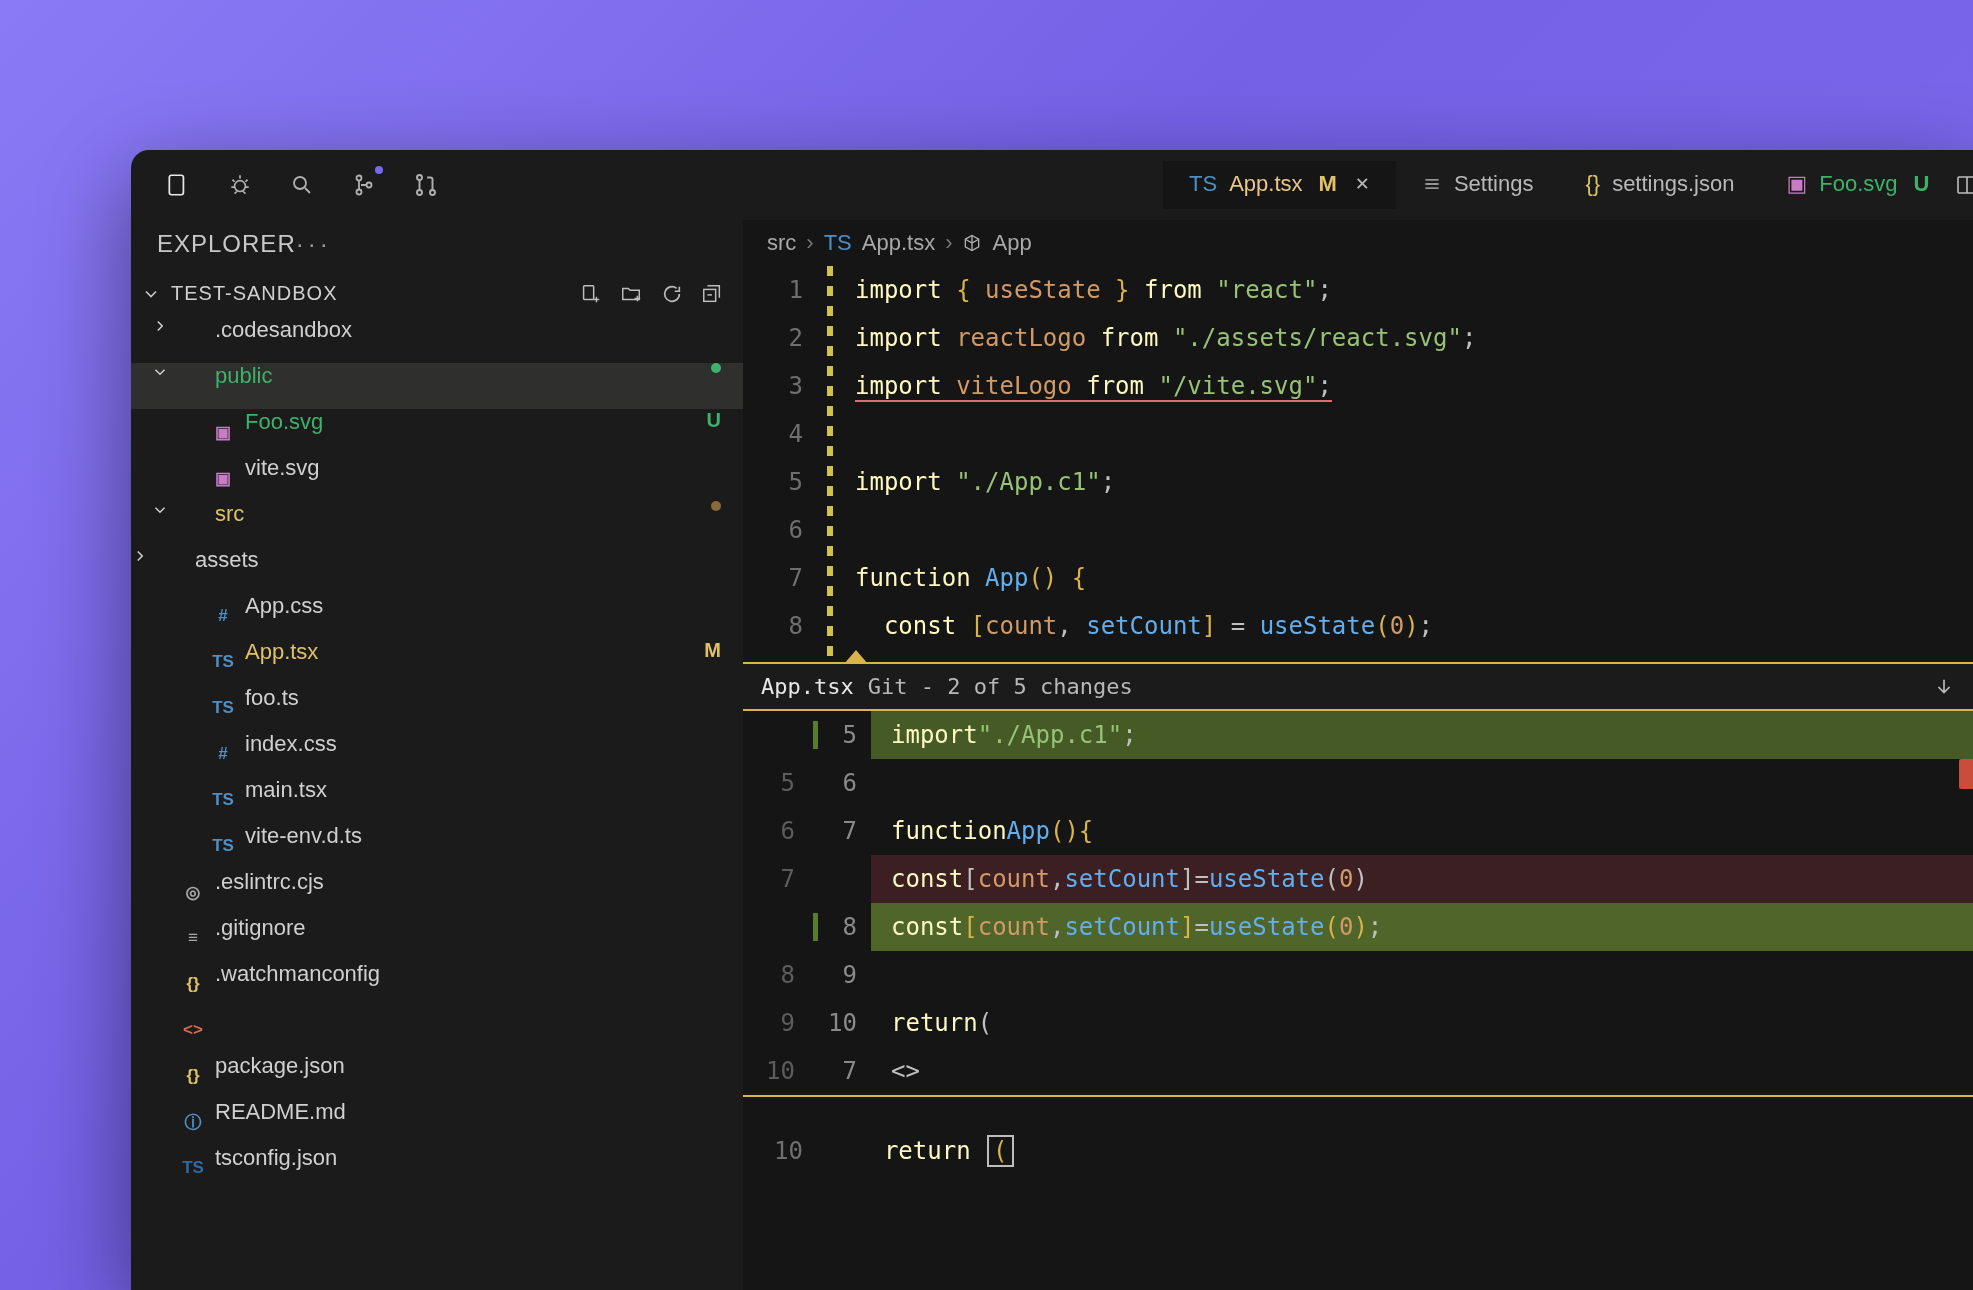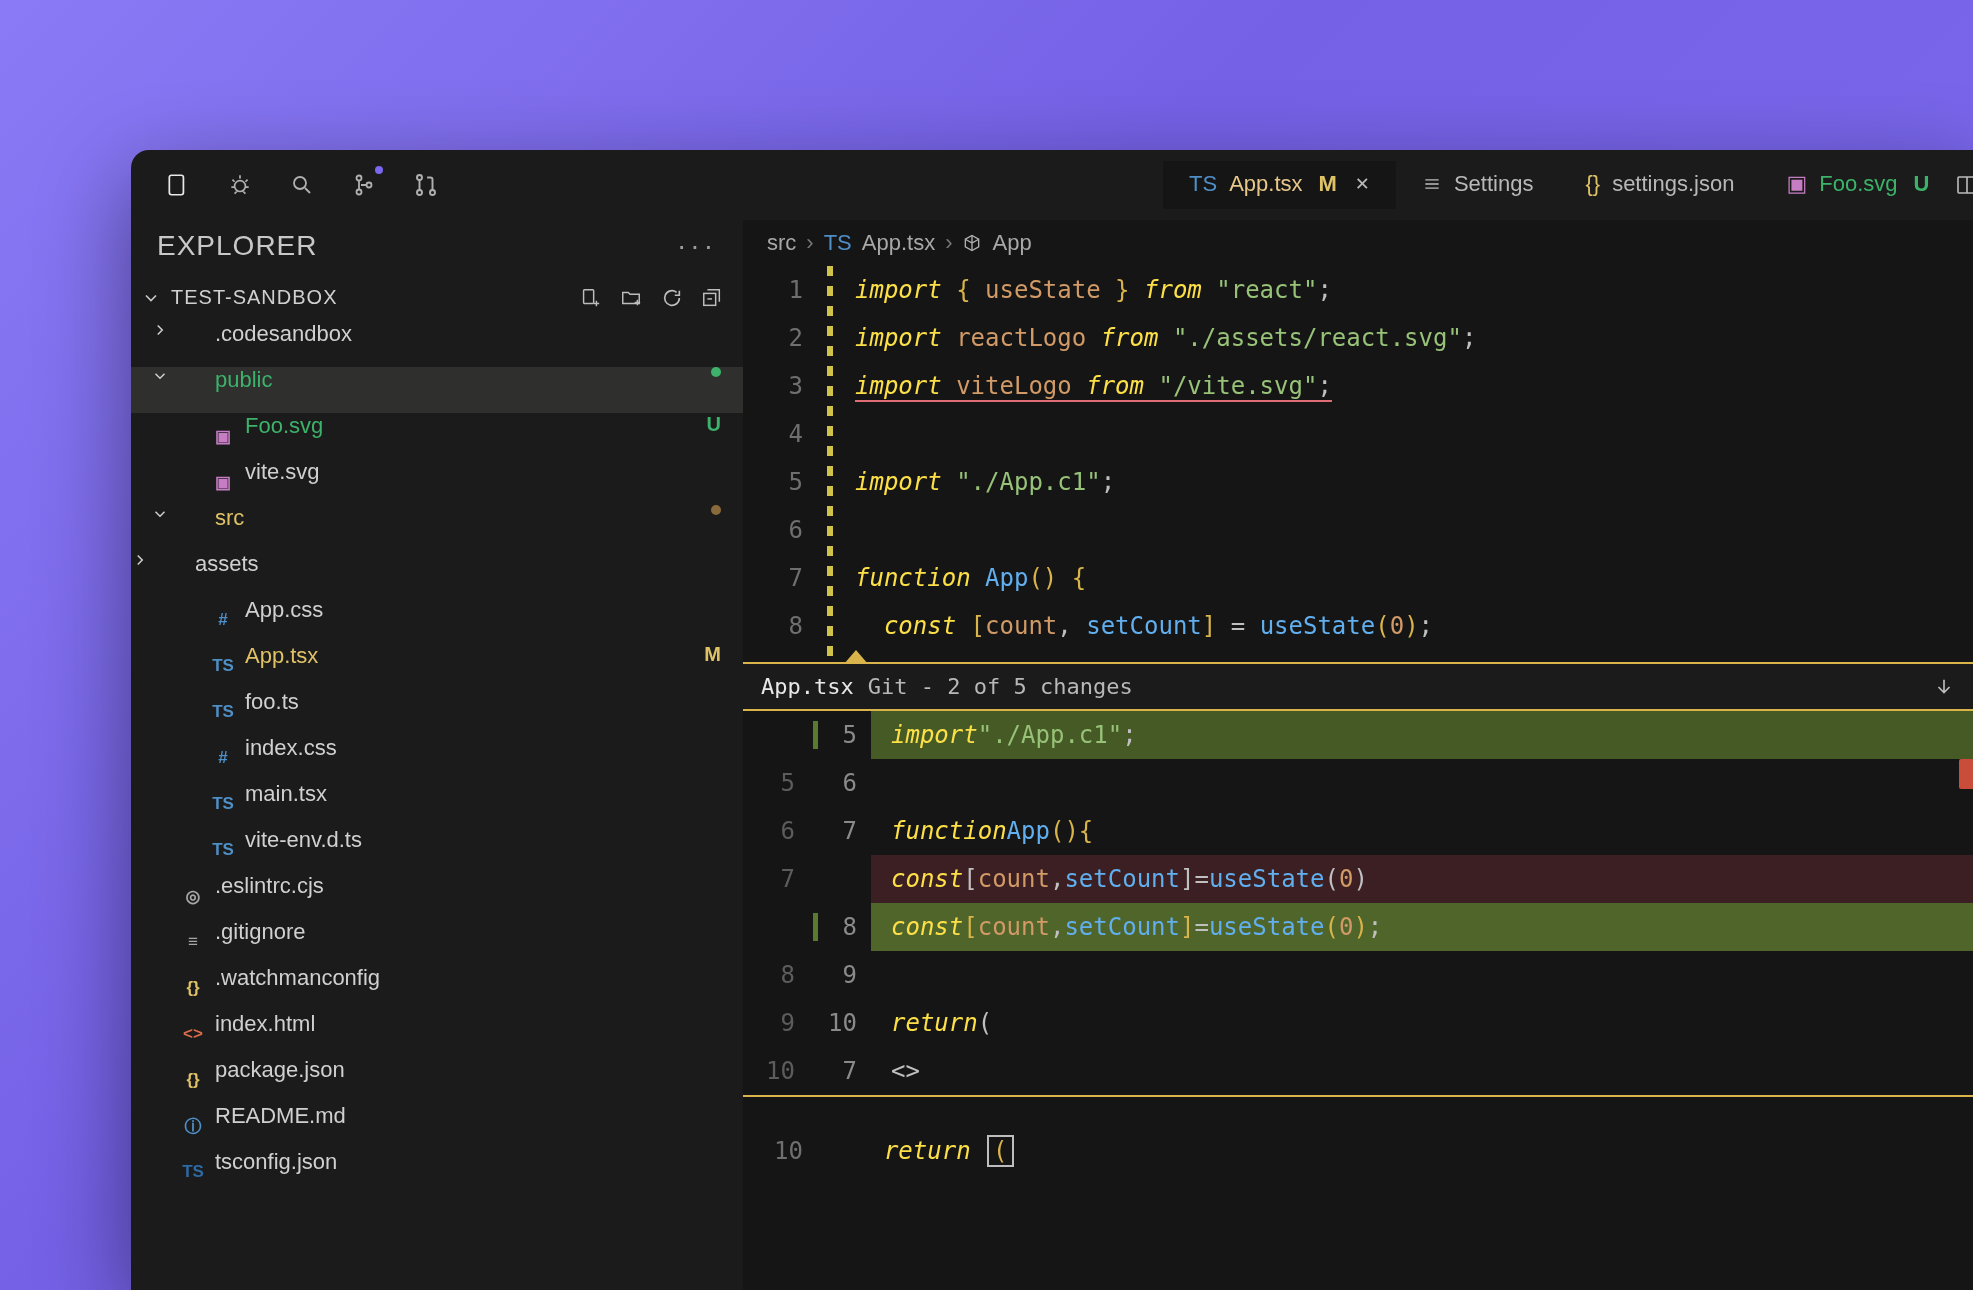--- a/index.html
+++ b/index.html
@@ -73,25 +73,25 @@
   
   .body-row { display:flex; flex:1; overflow:hidden; }
   .sidebar {
     width: 612px;
     background:#1b1b1b;
     display:flex; flex-direction:column;
     color:#d0d0d0;
     font-size: 22px;
   }
   .side-header {
-    display:flex; align-items:center; justify-content:space-between;
+    display:flex; align-items:center; 
     padding: 10px 26px 18px 26px;
     letter-spacing: 1px;
     color:#c8c8c8;
-    font-size:28px;
+    font-size:24px;
   }
   .ellipsis { color:#9e9e9e; letter-spacing:4px; }
   .project-header {
     display:flex; align-items:center;
     padding: 6px 20px 12px 10px;
     gap:10px;
   }
   .project-header .chev { color:#c8c8c8; }
   .project-name { flex:1; letter-spacing:1px; font-size:20px; }
   .proj-actions { display:flex; gap:18px; color:#bdbdbd; }
@@ -150,21 +150,21 @@
   }
   .code-line {
     display:flex; align-items:center;
     height:48px;
     white-space:pre;
   }
   .ln { width:78px; text-align:right; padding-right:18px; color:#6f6f6f; }
   .ln2 { width:70px; text-align:right; padding-right:18px; color:#5c5c5c; }
   .ln3 { width:58px; text-align:right; padding-right:14px; color:#8a8a8a; }
   .code { padding-left: 34px; }
-  .tok-kw   { color:#fde047;font-style:italic; }
+  .tok-kw   { color:#fef9c3; }
   .tok-fn   { color:#61afef; }
   .tok-id   { color:#d19a66; }
   .tok-str  { color:#97c278; }
   .tok-brc  { color:#d8b44a; }
   .tok-pun  { color:#c0c0c0; }
   .tok-num  { color:#d19a66; }
   .underline-err { border-bottom: 2px solid #e06c75; }
   .warn-tri {
     position:absolute; left:101px;
     width:0;height:0;border-left:12px solid transparent;border-right:12px solid transparent;border-bottom:14px solid #d8b44a;
@@ -413,21 +413,20 @@
             <span class="label clr-default">.gitignore</span>
           </div>
           <div class="tree-row" style="padding-left: 20px;">
             <span class="twisty"></span>
             <span class="fi clr-yellow">{}</span>
             <span class="label clr-default">.watchmanconfig</span>
           </div>
           <div class="tree-row" style="padding-left: 20px;">
             <span class="twisty"></span>
             <span class="fi clr-red">&lt;&gt;</span>
-            <span class="label clr-default">index.html</span>
           </div>
           <div class="tree-row" style="padding-left: 20px;">
             <span class="twisty"></span>
             <span class="fi clr-yellow">{}</span>
             <span class="label clr-default">package.json</span>
           </div>
           <div class="tree-row" style="padding-left: 20px;">
             <span class="twisty"></span>
             <span class="fi clr-blue">ⓘ</span>
             <span class="label clr-default">README.md</span>

